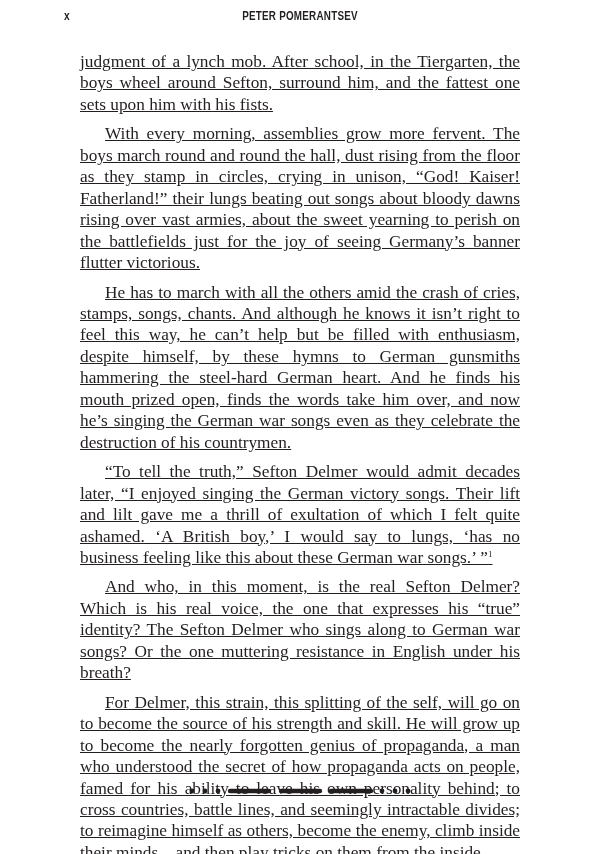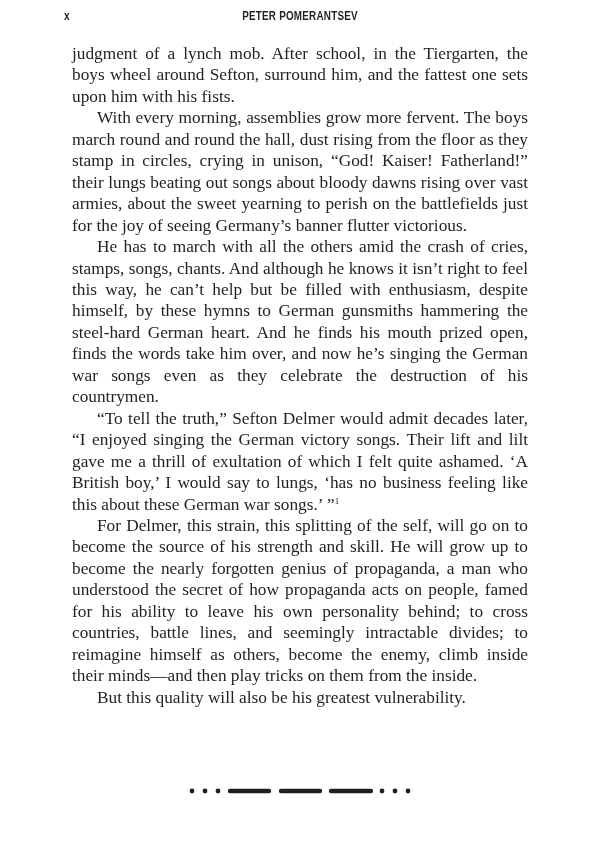--- a/index.html
+++ b/index.html
@@ -17,40 +17,41 @@
   }
   .running-head {
     position: absolute; left: 0; width: 600px; text-align: center; top: 0;
     transform: scaleX(0.82); transform-origin: center;
   }
   .body-text {
     position: absolute; left: 72px; top: 43px; width: 456px;
     font-family: "Liberation Serif", serif; font-size: 17.3px; line-height: 21.45px;
     text-align: justify; hyphens: manual;
   }
-  .body-text p { margin: 0; text-indent: 0; }
+  .body-text p { margin: 8px; text-indent: 0; text-decoration: underline; }
   .body-text p.indent { text-indent: 25px; }
   .body-text sup { font-size: 9px; line-height: 0; vertical-align: 6px; }
   .ornament {
     position: absolute; left: 0; top: 782px; width: 600px; height: 10px;
   }
 </style>
 </head>
 <body>
 
 <div class="page-header">
   <span class="page-number">x</span>
   <span class="running-head">PETER POMERANTSEV</span>
 </div>
 
 <div class="body-text">
   <p>judgment of a lynch mob. After school, in the Tiergarten, the boys wheel around Sefton, surround him, and the fattest one sets upon him with his fists.</p>
   <p class="indent">With every morning, assemblies grow more fervent. The boys march round and round the hall, dust rising from the floor as they stamp in circles, crying in unison, “God! Kaiser! Fatherland!” their lungs beating out songs about bloody dawns rising over vast armies, about the sweet yearning to perish on the battlefields just for the joy of seeing Germany’s banner flutter victorious.</p>
   <p class="indent">He has to march with all the others amid the crash of cries, stamps, songs, chants. And although he knows it isn’t right to feel this way, he can’t help but be filled with enthusiasm, despite himself, by these hymns to German gunsmiths hammering the steel-hard German heart. And he finds his mouth prized open, finds the words take him over, and now he’s singing the German war songs even as they celebrate the destruc­tion of his countrymen.</p>
   <p class="indent"><span>“To tell the truth,” Sefton Delmer would admit decades later, “I enjoyed singing the German victory songs. Their lift and lilt gave me a thrill of exultation of which I felt quite ashamed. ‘A British boy,’ I would say to lungs, ‘has no business feeling like this about these German war songs.’ ”</span><sup>1</sup></p>
+  <p class="indent">And who, in this moment, is the real Sefton Delmer? Which is his real voice, the one that expresses his “true” identity? The Sefton Delmer who sings along to German war songs? Or the one muttering resistance in English under his breath?</p>
   <p class="indent">For Delmer, this strain, this splitting of the self, will go on to become the source of his strength and skill. He will grow up to become the nearly forgotten genius of propaganda, a man who understood the secret of how propaganda acts on people, famed for his ability to leave his own person­ality behind; to cross countries, battle lines, and seemingly intractable divides; to reimagine himself as others, become the enemy, climb inside their minds—and then play tricks on them from the inside.</p>
   <p class="indent">But this quality will also be his greatest vulnerability.</p>
 </div>
 
 <div class="ornament">
   <svg width="600" height="10" viewBox="0 0 600 10">
     <g fill="#231f20" stroke="#231f20" stroke-linecap="round">
       <circle cx="192" cy="5" r="2.4" stroke="none"></circle>
       <circle cx="205" cy="5" r="2.4" stroke="none"></circle>
       <circle cx="218" cy="5" r="2.4" stroke="none"></circle>

